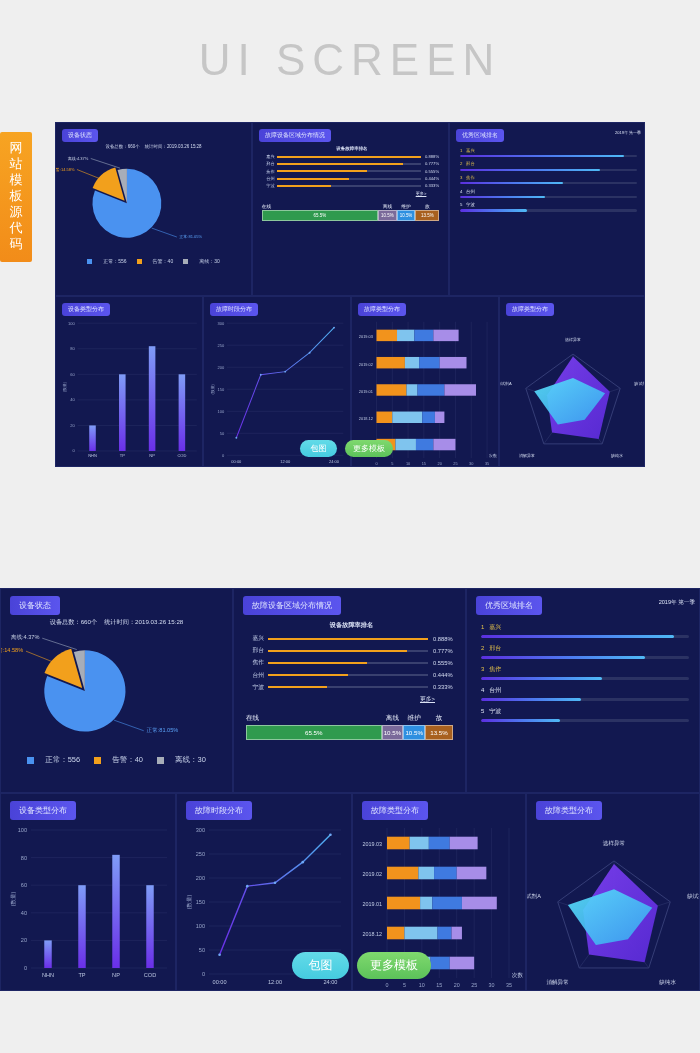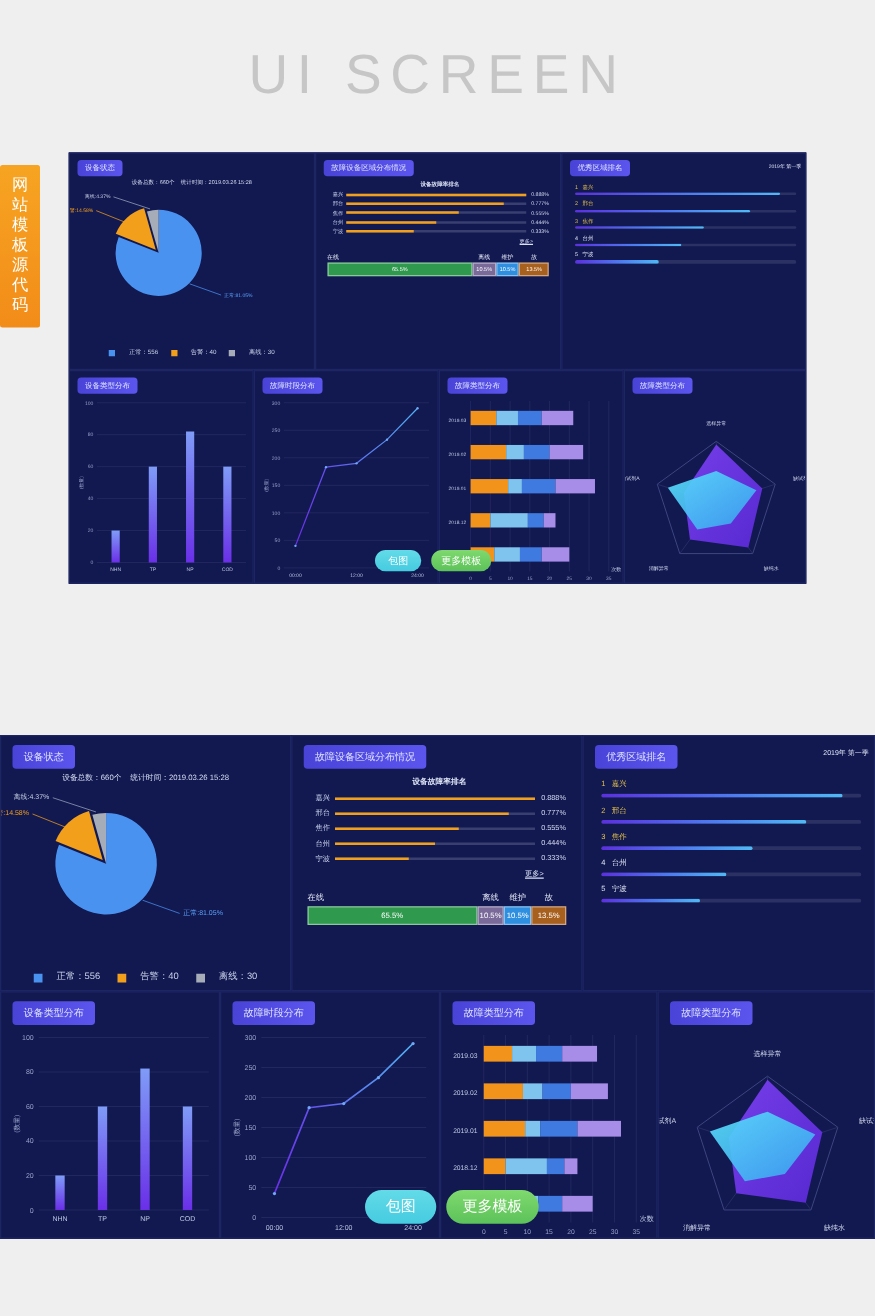--- a/index.html
+++ b/index.html
@@ -52,21 +52,21 @@
     display:inline-block;
     background: linear-gradient(90deg,#4a43d8,#5b55ee);
     color:#dfe4ff; border-radius:3px;
     white-space: nowrap;
   }
   .board.small .tab { font-size:6px; padding:2px 6px; margin:5px 0 0 6px; }
   .board.large .tab { font-size:8px; padding:4px 9px; margin:7px 0 0 9px; }
 
   
   .legend { display:flex; justify-content:center; gap:10px; }
-  .legend .li { display:flex; align-items:flex-end; gap:11px; white-space:nowrap;margin-top:20px; }
+  .legend .li { display:flex; align-items:center; gap:11px; white-space:nowrap; }
   .legend .sw { display:inline-block; }
   .board.small .legend { font-size:5px; } 
   .board.small .legend .sw { width:5px; height:5px; }
   .board.large .legend { font-size:7.5px; gap:14px; }
   .board.large .legend .sw { width:7px; height:7px; }
 
   
   .rank-row { display:flex; align-items:center; }
   .rank-row .nm { color:#c9d4ee; text-align:right; }
   .rank-row .track { position:relative; height:2px; background:#39406f; flex:1; }

